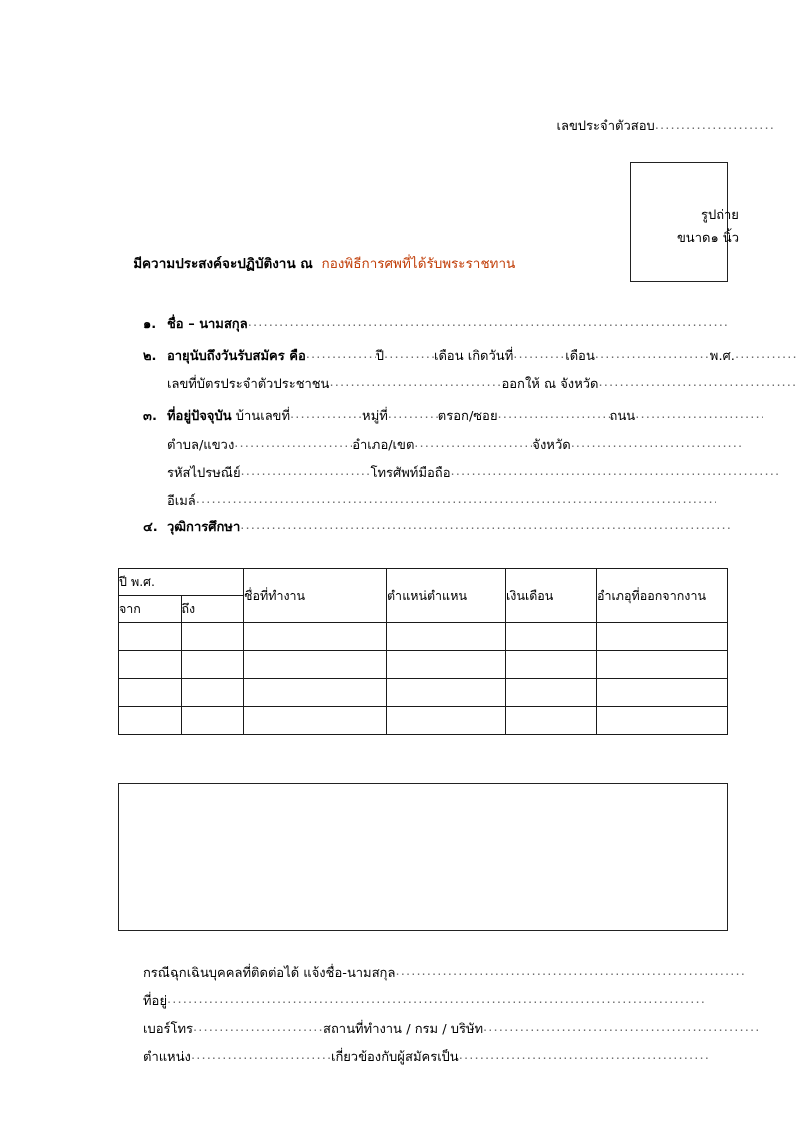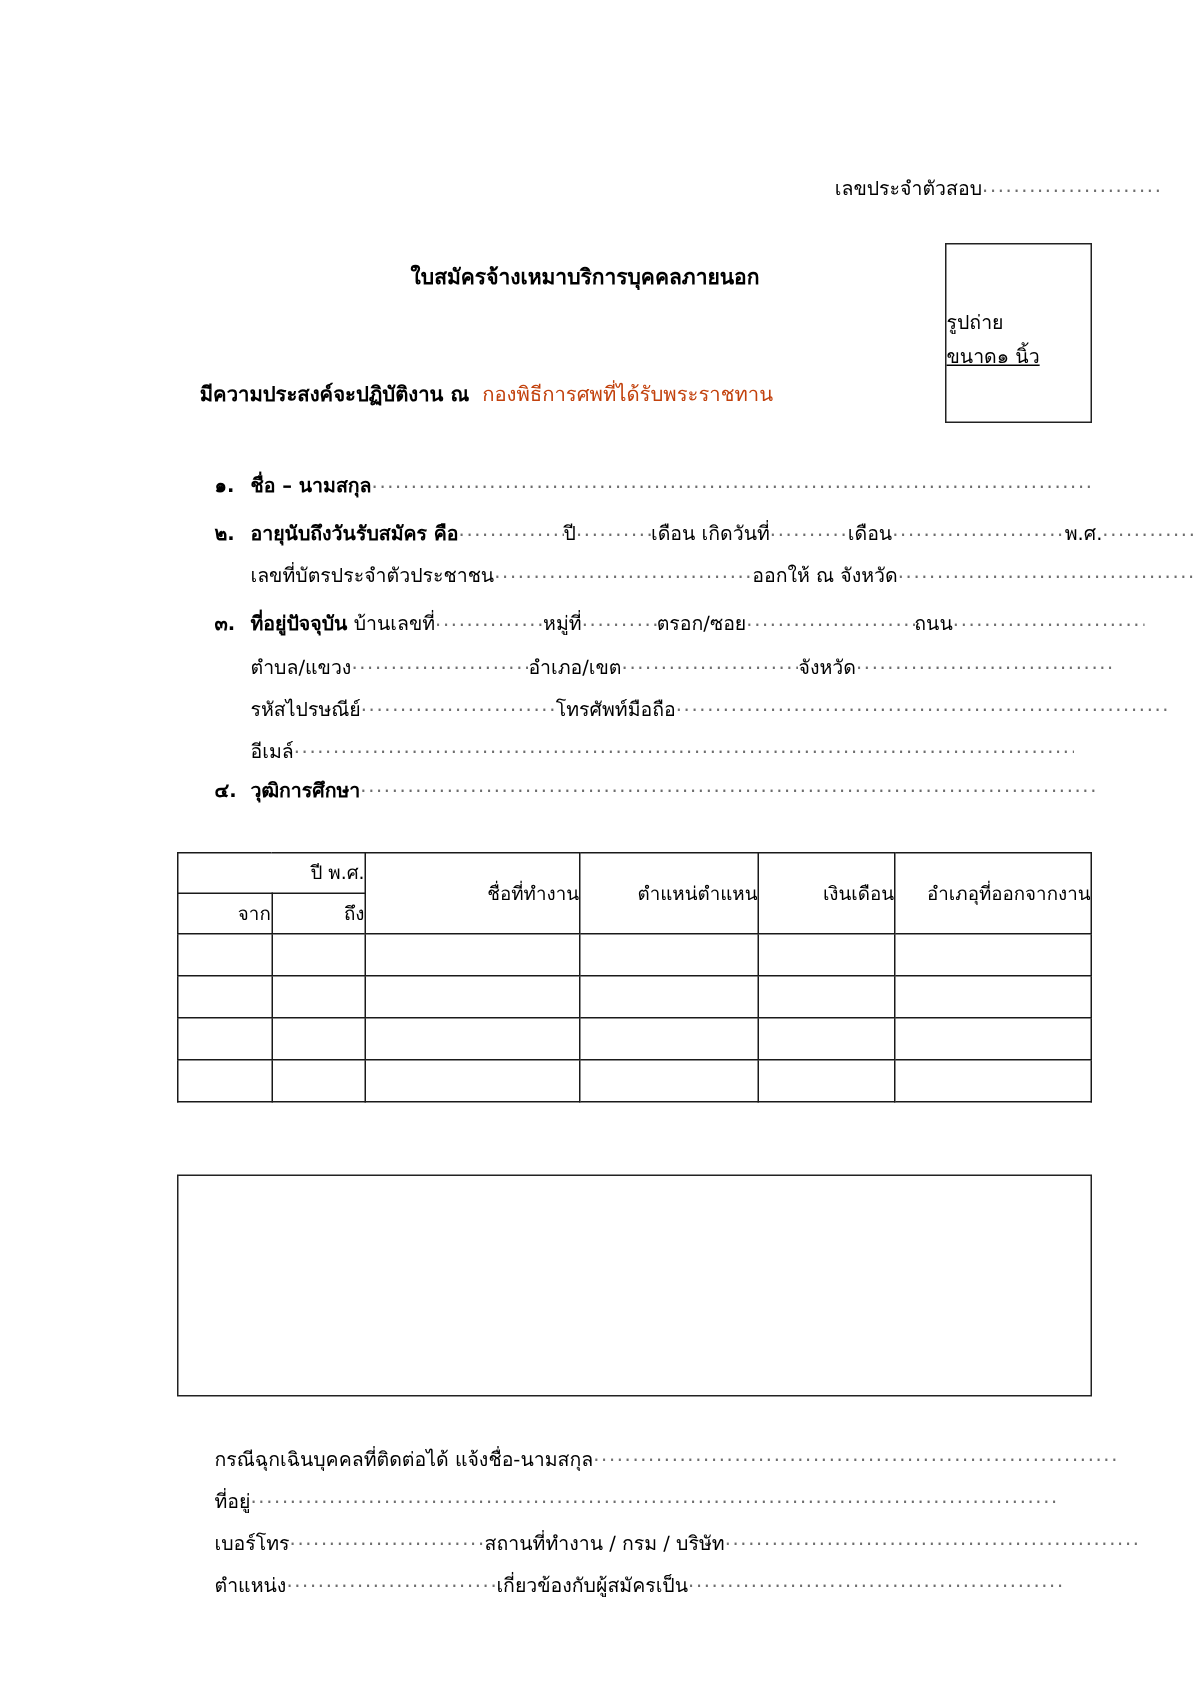--- a/index.html
+++ b/index.html
@@ -58,27 +58,27 @@
   #photo-box {
     left: 630px;
     top: 162px;
     width: 98px;
     height: 120px;
     border: 1.6px solid #222;
     box-sizing: border-box;
   }
   #photo-box .pl {
     position: absolute;
-    left: 0;
+    left: 12px;
     width: 100%;
-    text-align: left;
+    text-align: right;
     font-size: 13px;
   }
   #photo-box .pl.l1 { top: 41px; }
-  #photo-box .pl.l2 { top: 64px; text-decoration: underline; }
+  #photo-box .pl.l2 { top: 64px; }
 
   
   .item-no {
     width: 24px;
     text-align: left;
     font-size: 13px;
     font-weight: bold;
   }
   .line-row { font-size: 13px; white-space: nowrap; }
 
@@ -87,21 +87,21 @@
     left: 118px;
     top: 568px;
     width: 610px;
     border-collapse: collapse;
     table-layout: fixed;
   }
   #work-table td, #work-table th {
     border: 1.3px solid #1a1a1a;
     font-weight: normal;
     font-size: 12.5px;
-    text-align: right;
+    text-align: left;
     padding: 0;
     height: 26px;
   }
   #work-table .hdr-tall { height: 52px; }
   #work-table .body-row td { height: 27px; }
 
   
   #special-box {
     left: 118px;
     top: 783px;
@@ -116,21 +116,20 @@
 </style>
 </head>
 <body>
 
 <div id="page">
 
   <div class="abs t" id="exam-no">
     <span>เลขประจำตัวสอบ</span><span class="dots">................................................................................................................................................................................................................................................................................................................................................................................................................</span>
   </div>
 
-  <div class="abs t center" id="title-1">ใบสมัครจ้างเหมาบริการบุคคลภายนอก</div>
 
   <div class="abs t" id="purpose">
     <span class="bold">มีความประสงค์จะปฏิบัติงาน ณ</span><span>&nbsp;&nbsp;</span><span class="light">กองพิธีการศพที่ได้รับพระราชทาน</span>
   </div>
 
   <div class="abs" id="photo-box">
     <div class="pl l1">รูปถ่าย</div>
     <div class="pl l2">ขนาด๑ นิ้ว</div>
   </div>
 

